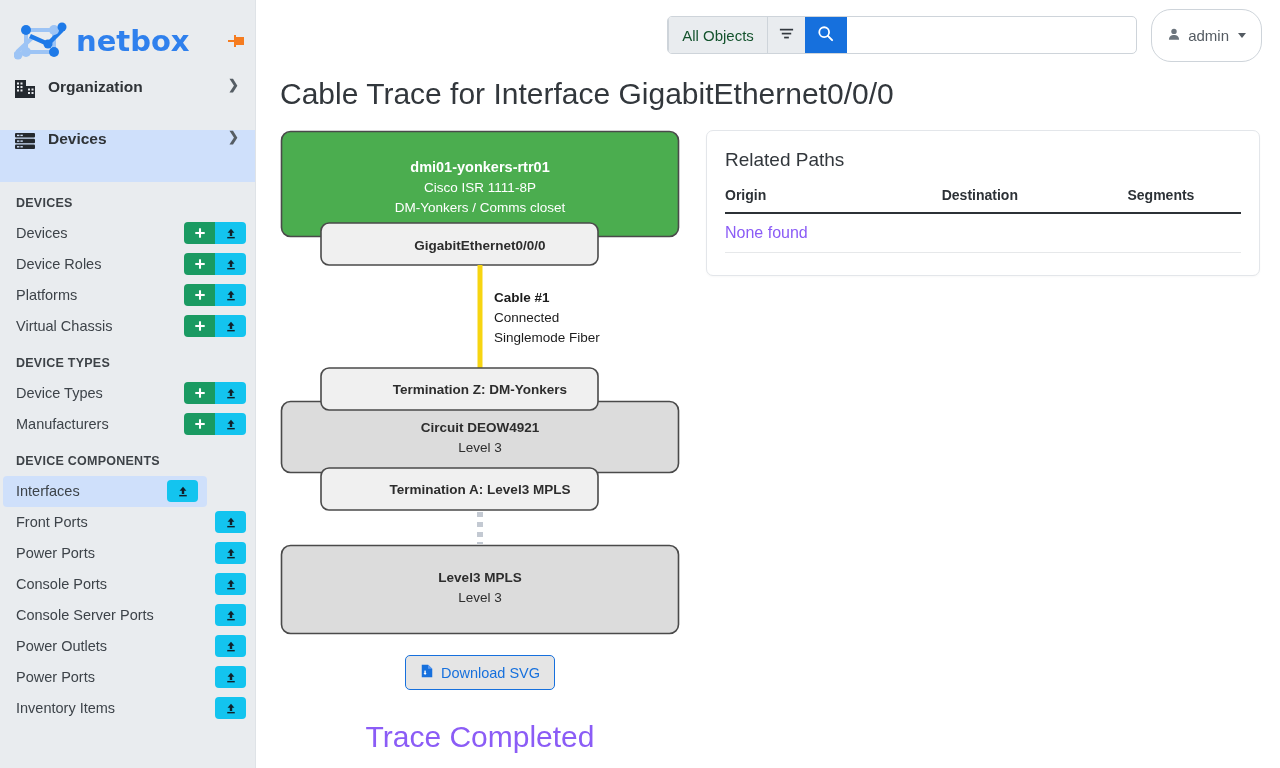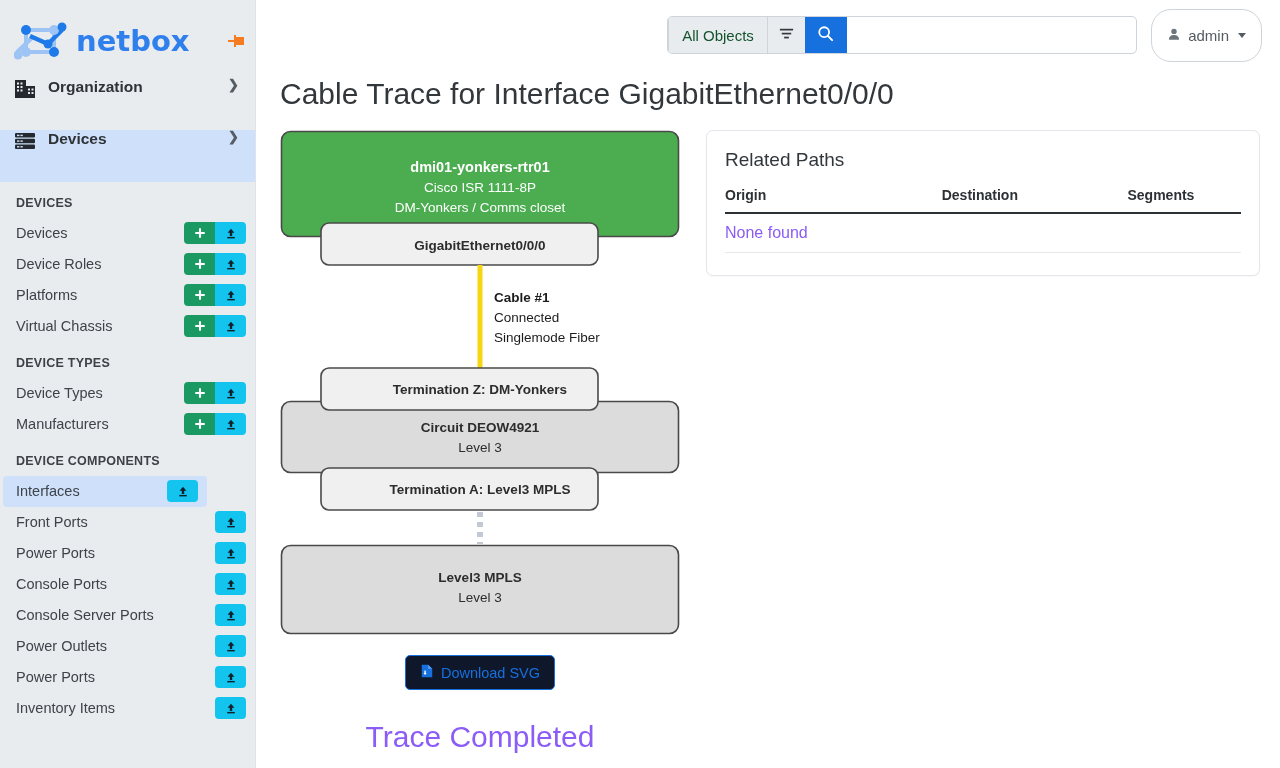--- a/index.html
+++ b/index.html
@@ -168,21 +168,21 @@
   .content { display: flex; padding: 16px 20px 0 24px; gap: 26px; }
 
   
   .trace-col { width: 400px; flex: 0 0 auto; position: relative; }
   .trace-svg-wrap { position: relative; width: 400px; }
 
   .dl-btn {
     display: inline-flex; align-items: center; gap: 7px;
     border: 1px solid #1670dd;
     color: #1670dd;
-    background: #0f172a;
+    background: #e5e5e5;
     border-radius: 5px;
     padding: 7px 14px;
     font-size: 14.5px;
     cursor: pointer;
     font-family: "Liberation Sans", sans-serif;
   }
   .dl-center { text-align: center; margin-top: 11px; }
   .trace-status {
     text-align: center;
     color: #2f7d3a;

